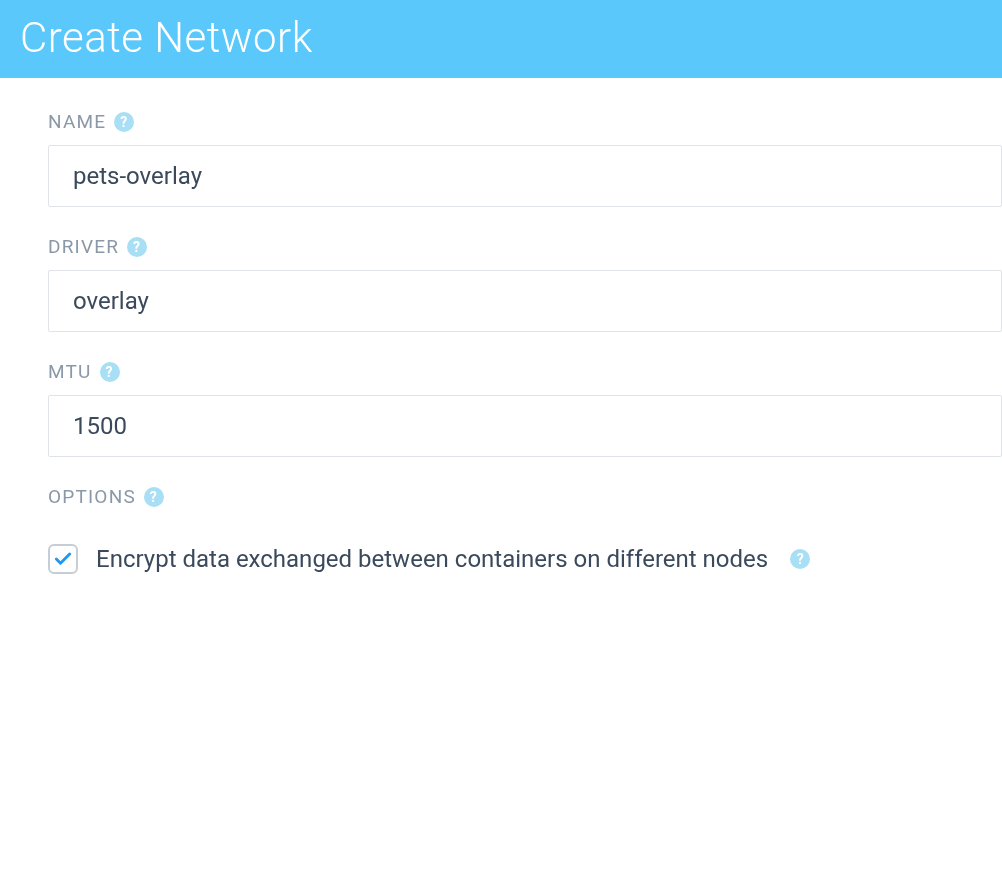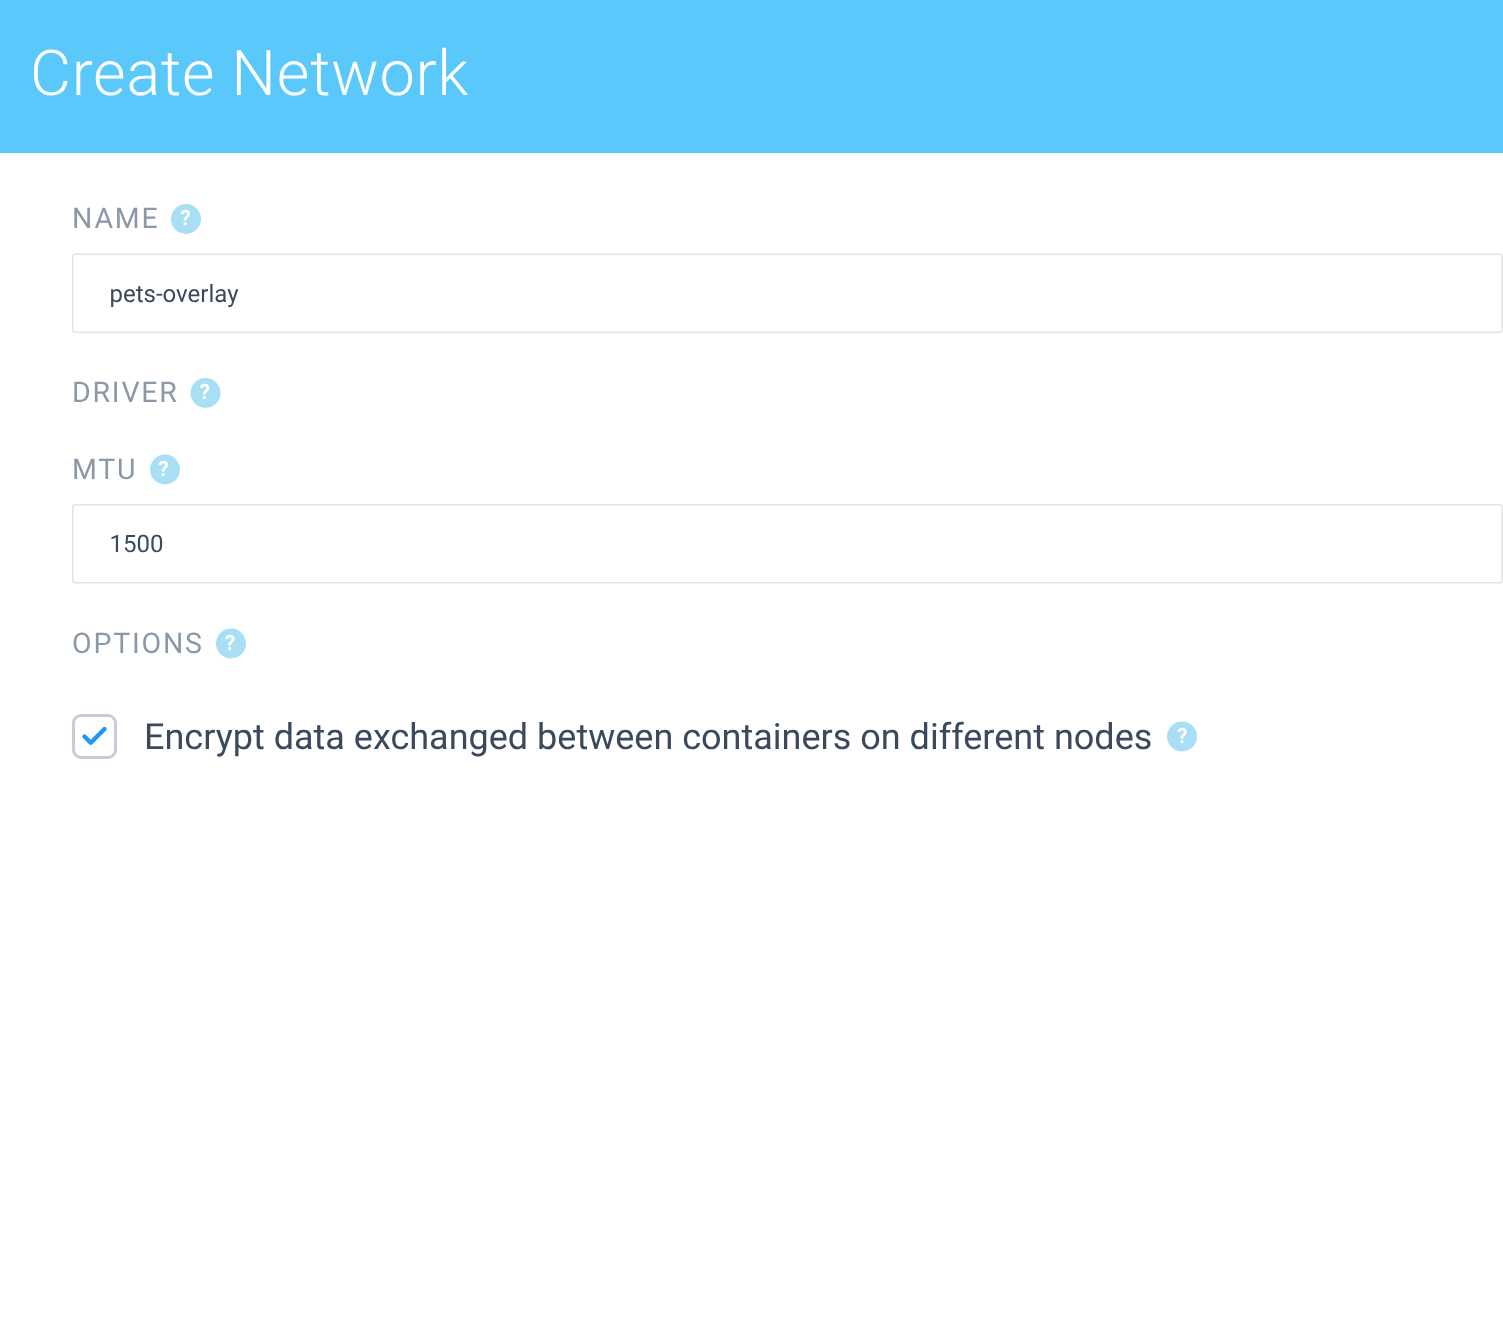--- a/index.html
+++ b/index.html
@@ -10,21 +10,21 @@
     body {
       font-family: -apple-system, BlinkMacSystemFont, "Segoe UI", Roboto, "Helvetica Neue", Arial, sans-serif;
       background: #ffffff;
       width: 1002px;
       height: 892px;
       overflow: hidden;
     }
     .header {
       background: #5ac8fa;
       padding: 24px 20px 28px 20px;
-      height: 102px;
+      height: 78px;
       display: flex;
       align-items: center;
     }
     .header-title {
       color: #ffffff;
       font-size: 42px;
       font-weight: 300;
       letter-spacing: 0.5px;
     }
     .form-container {
@@ -54,21 +54,21 @@
       background: #a8dff5;
       color: #ffffff;
       border-radius: 50%;
       font-size: 14px;
       font-weight: 700;
       font-style: normal;
     }
     .form-input {
       width: 100%;
       padding: 16px 24px;
-      font-size: 16px;
+      font-size: 24px;
       color: #3a4a5c;
       border: 1px solid #e0e4e8;
       border-radius: 2px;
       background: #ffffff;
       font-family: inherit;
       outline: none;
     }
     .form-input::placeholder {
       color: #8b98a8;
     }
@@ -91,21 +91,21 @@
       flex-shrink: 0;
     }
     .checkbox-check {
       color: #2196f3;
     }
     .checkbox-label {
       font-size: 24px;
       color: #3a4a5c;
       display: flex;
       align-items: center;
-      gap: 10px;
+      gap: 22px;
     }
     .checkbox-label .help-icon {
       flex-shrink: 0;
     }
   </style>
 </head>
 <body>
 
 <div class="header">
   <h1 class="header-title">Create Network</h1>
@@ -122,20 +122,21 @@
   </div>
 
   <div class="form-group">
   </div>
 
   <div class="form-group">
     <div class="form-label">
       <span>DRIVER</span>
       <span class="help-icon">?</span>
     </div>
+    <input type="text" class="form-input" value="overlay" style="">
   </div>
 
   <div class="form-group">
     <div class="form-label">
       <span>MTU</span>
       <span class="help-icon">?</span>
     </div>
     <input type="text" class="form-input" value="1500" style="">
   </div>
 

